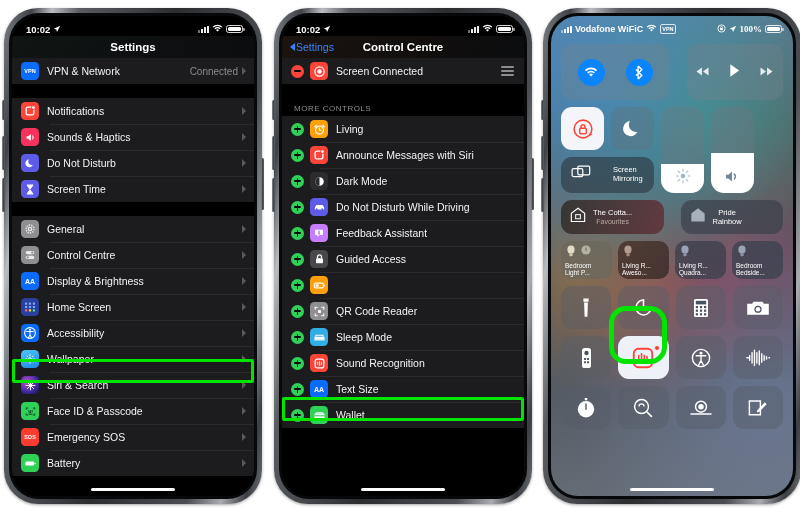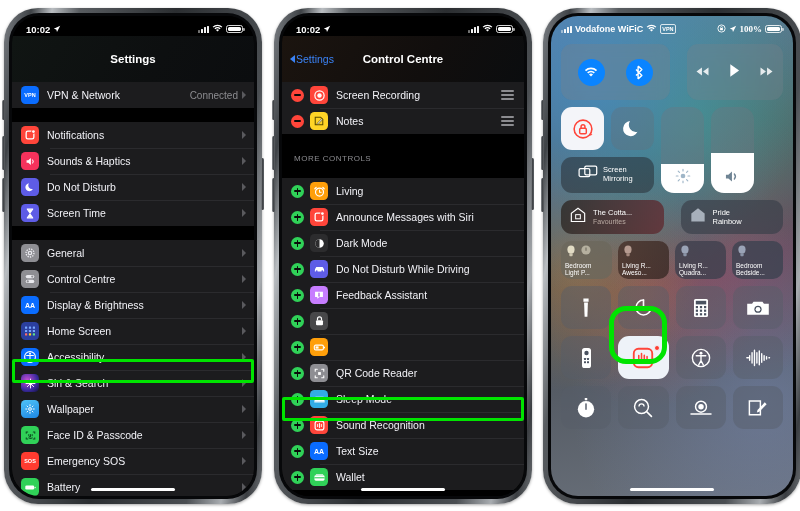--- a/index.html
+++ b/index.html
@@ -71,21 +71,21 @@
   .bars i:nth-child(2) { height: 4.5px; opacity: .95; }
   .bars i:nth-child(3) { height: 6px; opacity: .95; }
   .bars i:nth-child(4) { height: 7.5px; opacity: .95; }
   .batt { width: 17px; height: 8.5px; border: 1px solid rgba(255,255,255,.85); border-radius: 2.5px; position: relative; }
   .batt::after { content:""; position:absolute; right:-2.5px; top:2.5px; width:1.5px; height:3px; background:rgba(255,255,255,.6); border-radius:0 1px 1px 0;}
   .batt i { position:absolute; left:1px; top:1px; bottom:1px; width: 13px; background:#fff; border-radius:1.5px; }
 
   
   .settings-screen { position: absolute; inset: 0; background: #000; }
   .nav-header {
-    position: relative; height: 46px; margin-top: 20px;
+    position: relative; height: 22px; margin-top: 20px;
     display: flex; align-items: center; justify-content: center;
     color: #fff; font-size: 11.5px; font-weight: bold;
     background: linear-gradient(180deg,#141719,#0b0d0f);
   }
   .p1 .nav-header { background: linear-gradient(120deg,#101513 0%,#0d0f10 60%,#0b0d0f 100%); }
   .p2 .nav-header { background: linear-gradient(120deg,#1b140f 0%,#110e0d 60%,#0b0d0f 100%); }
   .nav-back {
     position: absolute; left: 8px; top: 50%; transform: translateY(-50%);
     display: flex; align-items: center; gap: 1px;
     color: #3b83f6; font-size: 10.5px; font-weight: normal;
@@ -99,21 +99,21 @@
     height: 26px; padding-left: 9px;
     position: relative;
   }
   .row + .row::before {
     content: ""; position: absolute; top: 0; left: 38px; right: 0; height: 1px; background: #2b2b2e;
   }
   .row .label { flex: 1; color: #f2f2f7; font-size: 10.5px; }
   .row .value { color: #8c8c90; font-size: 10px; margin-right: 4px; }
   .chev { width: 0; height: 0; border-top: 4px solid transparent; border-bottom: 4px solid transparent; border-left: 4.5px solid #5a5a5e; margin-right: 8px; }
   .gapbar { height: 14px; background: #000; }
-  .section-title { padding: 6px 0 15px 12px; font-size: 8px; color: #8c8c90; letter-spacing: .5px; background: #000; }
+  .section-title { padding: 6px 0 3px 12px; font-size: 8px; color: #8c8c90; letter-spacing: .5px; background: #000; }
 
   
   .appicon {
     width: 18px; height: 18px; border-radius: 4.5px;
     margin-right: 8px; flex: 0 0 18px;
     display: flex; align-items: center; justify-content: center;
     font-size: 7.5px; font-weight: bold; color: #fff; overflow: hidden;
     position: relative;
   }
   .appicon svg { display: block; }
@@ -156,41 +156,41 @@
       radial-gradient(circle at 18% 14%, rgba(70,140,200,.75), transparent 46%),
       radial-gradient(circle at 58% 22%, rgba(50,190,120,.45), transparent 40%),
       radial-gradient(circle at 10% 52%, rgba(210,150,60,.40), transparent 38%),
       radial-gradient(circle at 78% 48%, rgba(180,70,110,.45), transparent 42%),
       radial-gradient(circle at 40% 58%, rgba(200,80,70,.35), transparent 36%),
       radial-gradient(circle at 88% 80%, rgba(120,140,190,.45), transparent 44%),
       linear-gradient(170deg,#5d7f9e 0%,#55636f 26%,#4a5058 48%,#545a63 70%,#6a717b 100%);
     filter: blur(0.2px);
   }
   .cc-body { position: absolute; top: 24px; left: 0; right: 0; bottom: 0; padding: 4px 10px 0 10px; }
-  .cc-row { display: flex; gap: 17px; margin-bottom: 7px; }
+  .cc-row { display: flex; gap: 17px; margin-bottom: 7px; text-align: center; }
   .tile {
     background: rgba(120,128,138,.34);
     backdrop-filter: blur(6px);
     border-radius: 11px;
     position: relative;
     display: flex; align-items: center; justify-content: center;
   }
 
   .conn-tile { flex: 1; height: 56px; display: flex; align-items: center; justify-content: space-around; padding: 0 6px; }
   .circ {
     width: 27px; height: 27px; border-radius: 50%;
     background: #0a84ff;
     display: flex; align-items: center; justify-content: center;
   }
   .media-tile { flex: 1; height: 56px; display: flex; align-items: center; justify-content: space-around; }
 
   .mini-row { display: flex; gap: 7px; margin-bottom: 7px; align-items: flex-start; }
   .lock-tile { width: 43px; height: 43px; border-radius: 11px; background: #f4f5f9; display:flex; align-items:center; justify-content:center; }
   .moon-tile { width: 43px; height: 43px; border-radius: 11px; background: rgba(100,110,122,.36); display:flex; align-items:center; justify-content:center; }
-  .mirror-tile { width: 93px; height: 36px; border-radius: 11px; background: rgba(40,45,52,.55); display:flex; align-items:center; gap: 5px; padding-left: 17px; }
+  .mirror-tile { width: 93px; height: 36px; border-radius: 11px; background: rgba(40,45,52,.55); display:flex; align-items:center; gap: 22px; padding-left: 10px; }
   .mirror-label { color:#fff; font-size: 7.5px; line-height: 1.15; }
 
   .slider {
     width: 43px; height: 86px; border-radius: 13px;
     background: rgba(110,118,128,.38);
     position: relative; overflow: hidden;
   }
   .slider .fill { position: absolute; left:0; right:0; bottom: 0; background: #fff; }
   .slider .gl { position: absolute; left: 0; right: 0; bottom: 9px; display:flex; justify-content:center; }
 
@@ -401,41 +401,41 @@
                   <svg width="14" height="14" viewBox="0 0 14 14">
                       <circle cx="7" cy="7" r="5.4" fill="none" stroke="#fff" stroke-width="1.1"></circle>
                       <circle cx="7" cy="3.7" r="1.05" fill="#fff"></circle>
                       <path d="M3.6 5.4h6.8M7 5.8v3M7 8.8l-1.6 3.1M7 8.8l1.6 3.1" stroke="#fff" stroke-width="1.05" stroke-linecap="round" fill="none"></path>
                     </svg>
                 </span>
                 <span class="label">Accessibility</span>
                 <span class="chev"></span>
               </div>
               <div class="row">
+                <span class="appicon" style="background:linear-gradient(160deg,#4fc3f7,#1e88e5);">
+                  <svg width="12" height="12" viewBox="0 0 14 14">
+                      <g stroke="#fff" stroke-width="1.1" fill="none">
+                        <circle cx="7" cy="7" r="1.6"></circle>
+                        <path d="M7 1.6v2.2M7 10.2v2.2M1.6 7h2.2M10.2 7h2.2M3.2 3.2l1.6 1.6M9.2 9.2l1.6 1.6M10.8 3.2L9.2 4.8M4.8 9.2L3.2 10.8"></path>
+                      </g>
+                    </svg>
+                </span>
+                <span class="label">Wallpaper</span>
+                <span class="chev"></span>
+              </div>
+              <div class="row">
                 <span class="appicon" style="background:radial-gradient(circle at 35% 35%,#c94fd6,#3a2a9e 60%,#101033);">
                   <svg width="13" height="13" viewBox="0 0 14 14">
                       <g stroke="#fff" stroke-width="1" stroke-linecap="round">
                         <path d="M7 2.2v9.6M2.2 7h9.6M3.6 3.6l6.8 6.8M10.4 3.6L3.6 10.4"></path>
                       </g>
                       <circle cx="7" cy="7" r="1.5" fill="#fff"></circle>
                     </svg>
                 </span>
                 <span class="label">Siri &amp; Search</span>
-                <span class="chev"></span>
-              </div>
-              <div class="row">
-                <span class="appicon" style="background:linear-gradient(160deg,#4fc3f7,#1e88e5);">
-                  <svg width="12" height="12" viewBox="0 0 14 14">
-                      <g stroke="#fff" stroke-width="1.1" fill="none">
-                        <circle cx="7" cy="7" r="1.6"></circle>
-                        <path d="M7 1.6v2.2M7 10.2v2.2M1.6 7h2.2M10.2 7h2.2M3.2 3.2l1.6 1.6M9.2 9.2l1.6 1.6M10.8 3.2L9.2 4.8M4.8 9.2L3.2 10.8"></path>
-                      </g>
-                    </svg>
-                </span>
-                <span class="label">Wallpaper</span>
                 <span class="chev"></span>
               </div>
               <div class="row">
                 <span class="appicon" style="background:#30d158;">
                   <svg width="13" height="13" viewBox="0 0 14 14">
                       <g stroke="#0d4f22" stroke-width="1.1" fill="none" stroke-linecap="round">
                         <path d="M2.4 4.6V3.2h1.6M11.6 4.6V3.2H10M2.4 9.4v1.4h1.6M11.6 9.4v1.4H10"></path>
                         <path d="M5.2 5.8v1.4M8.8 5.8v1.4M7 5.8v2.4h-.9"></path>
                         <path d="M5.2 9.6c1.1.8 2.5.8 3.6 0"></path>
                       </g>
@@ -520,42 +520,27 @@
           <div class="list">
             <div class="group">
               <div class="row">
                 <span class="pmbadge minus"></span>
                 <span class="appicon" style="background:#ff453a;">
                   <svg width="13" height="13" viewBox="0 0 14 14">
                       <circle cx="7" cy="7" r="5" fill="none" stroke="#fff" stroke-width="1.3"></circle>
                       <circle cx="7" cy="7" r="2.4" fill="#fff"></circle>
                     </svg>
                 </span>
-                <span class="label">Screen Recording</span>
+                <span class="label">Screen Connected</span>
                 <span class="reorder">
                     <i></i>
                     <i></i>
                     <i></i>
                   </span>
               </div>
-              <div class="row">
-                <span class="pmbadge minus"></span>
-                <span class="appicon" style="background:#ffd426;">
-                  <svg width="12" height="12" viewBox="0 0 14 14">
-                      <path d="M2.6 2.6h6.2L11.4 5v6.4H2.6z" fill="none" stroke="#5a4b00" stroke-width="1.2"></path>
-                      <path d="M5 9.6l5-5.2 1.1 1.1-5 5.2-1.5.4z" fill="#fff" stroke="#5a4b00" stroke-width=".8"></path>
-                    </svg>
-                </span>
-                <span class="label">Notes</span>
-                <span class="reorder">
-                    <i></i>
-                    <i></i>
-                    <i></i>
-                  </span>
-              </div>
             </div>
 
             <div class="gapbar"></div>
             <div class="section-title">MORE CONTROLS</div>
 
             <div class="group">
               <div class="row">
                 <span class="pmbadge plus"></span>
                 <span class="appicon" style="background:#ff9f0a;">
                   <svg width="13" height="13" viewBox="0 0 14 14">
@@ -610,20 +595,21 @@
                 <span class="label">Feedback Assistant</span>
               </div>
               <div class="row">
                 <span class="pmbadge plus"></span>
                 <span class="appicon" style="background:#48484a;">
                   <svg width="11" height="12" viewBox="0 0 12 13">
                       <rect x="2.2" y="5.6" width="7.6" height="5.6" rx="1.2" fill="#fff"></rect>
                       <path d="M3.8 5.6V4.2a2.2 2.2 0 014.4 0v1.4" fill="none" stroke="#fff" stroke-width="1.3"></path>
                     </svg>
                 </span>
+                <span class="label">Guided Access</span>
               </div>
               <div class="row">
                 <span class="pmbadge plus"></span>
                 <span class="appicon" style="background:#ff9f0a;">
                   <svg width="13" height="9" viewBox="0 0 14 9">
                       <rect x="1.4" y="2" width="9.8" height="5" rx="1.5" fill="none" stroke="#fff" stroke-width="1.2"></rect>
                       <rect x="2.8" y="3.3" width="3.2" height="2.4" fill="#fff"></rect>
                       <rect x="11.8" y="3.4" width="1.1" height="2.2" rx=".5" fill="#fff"></rect>
                     </svg>
                 </span>

